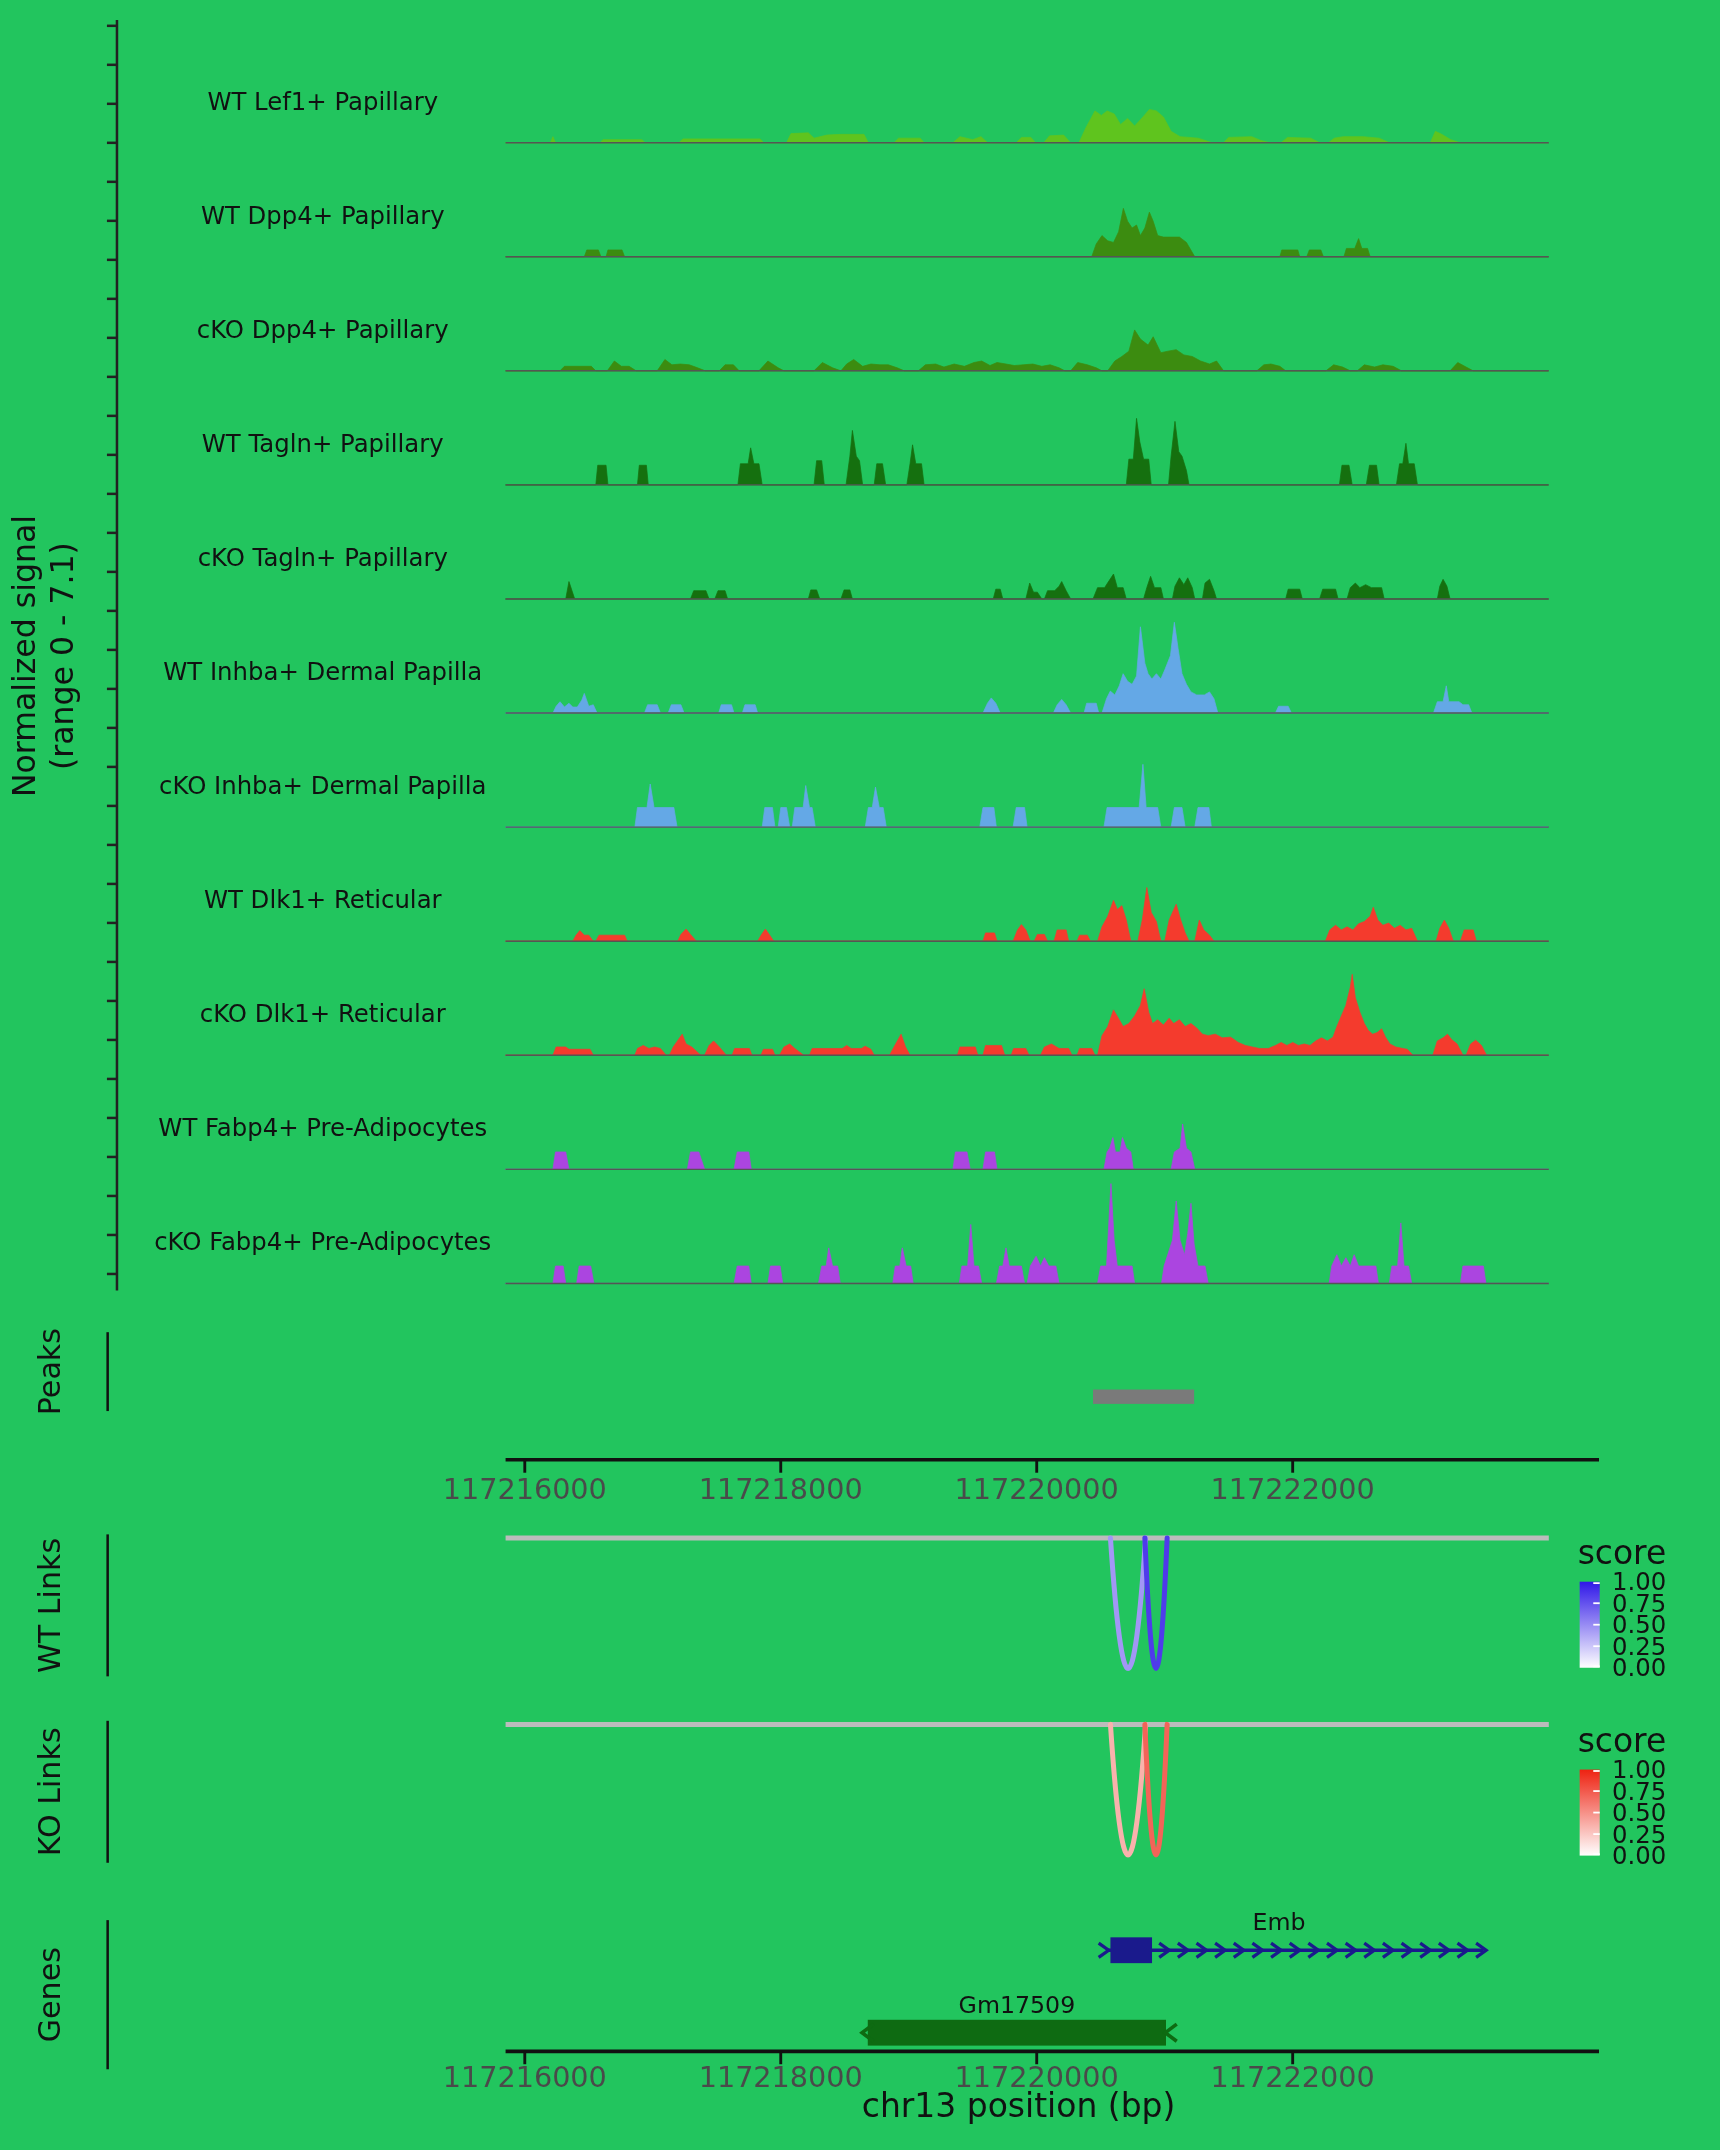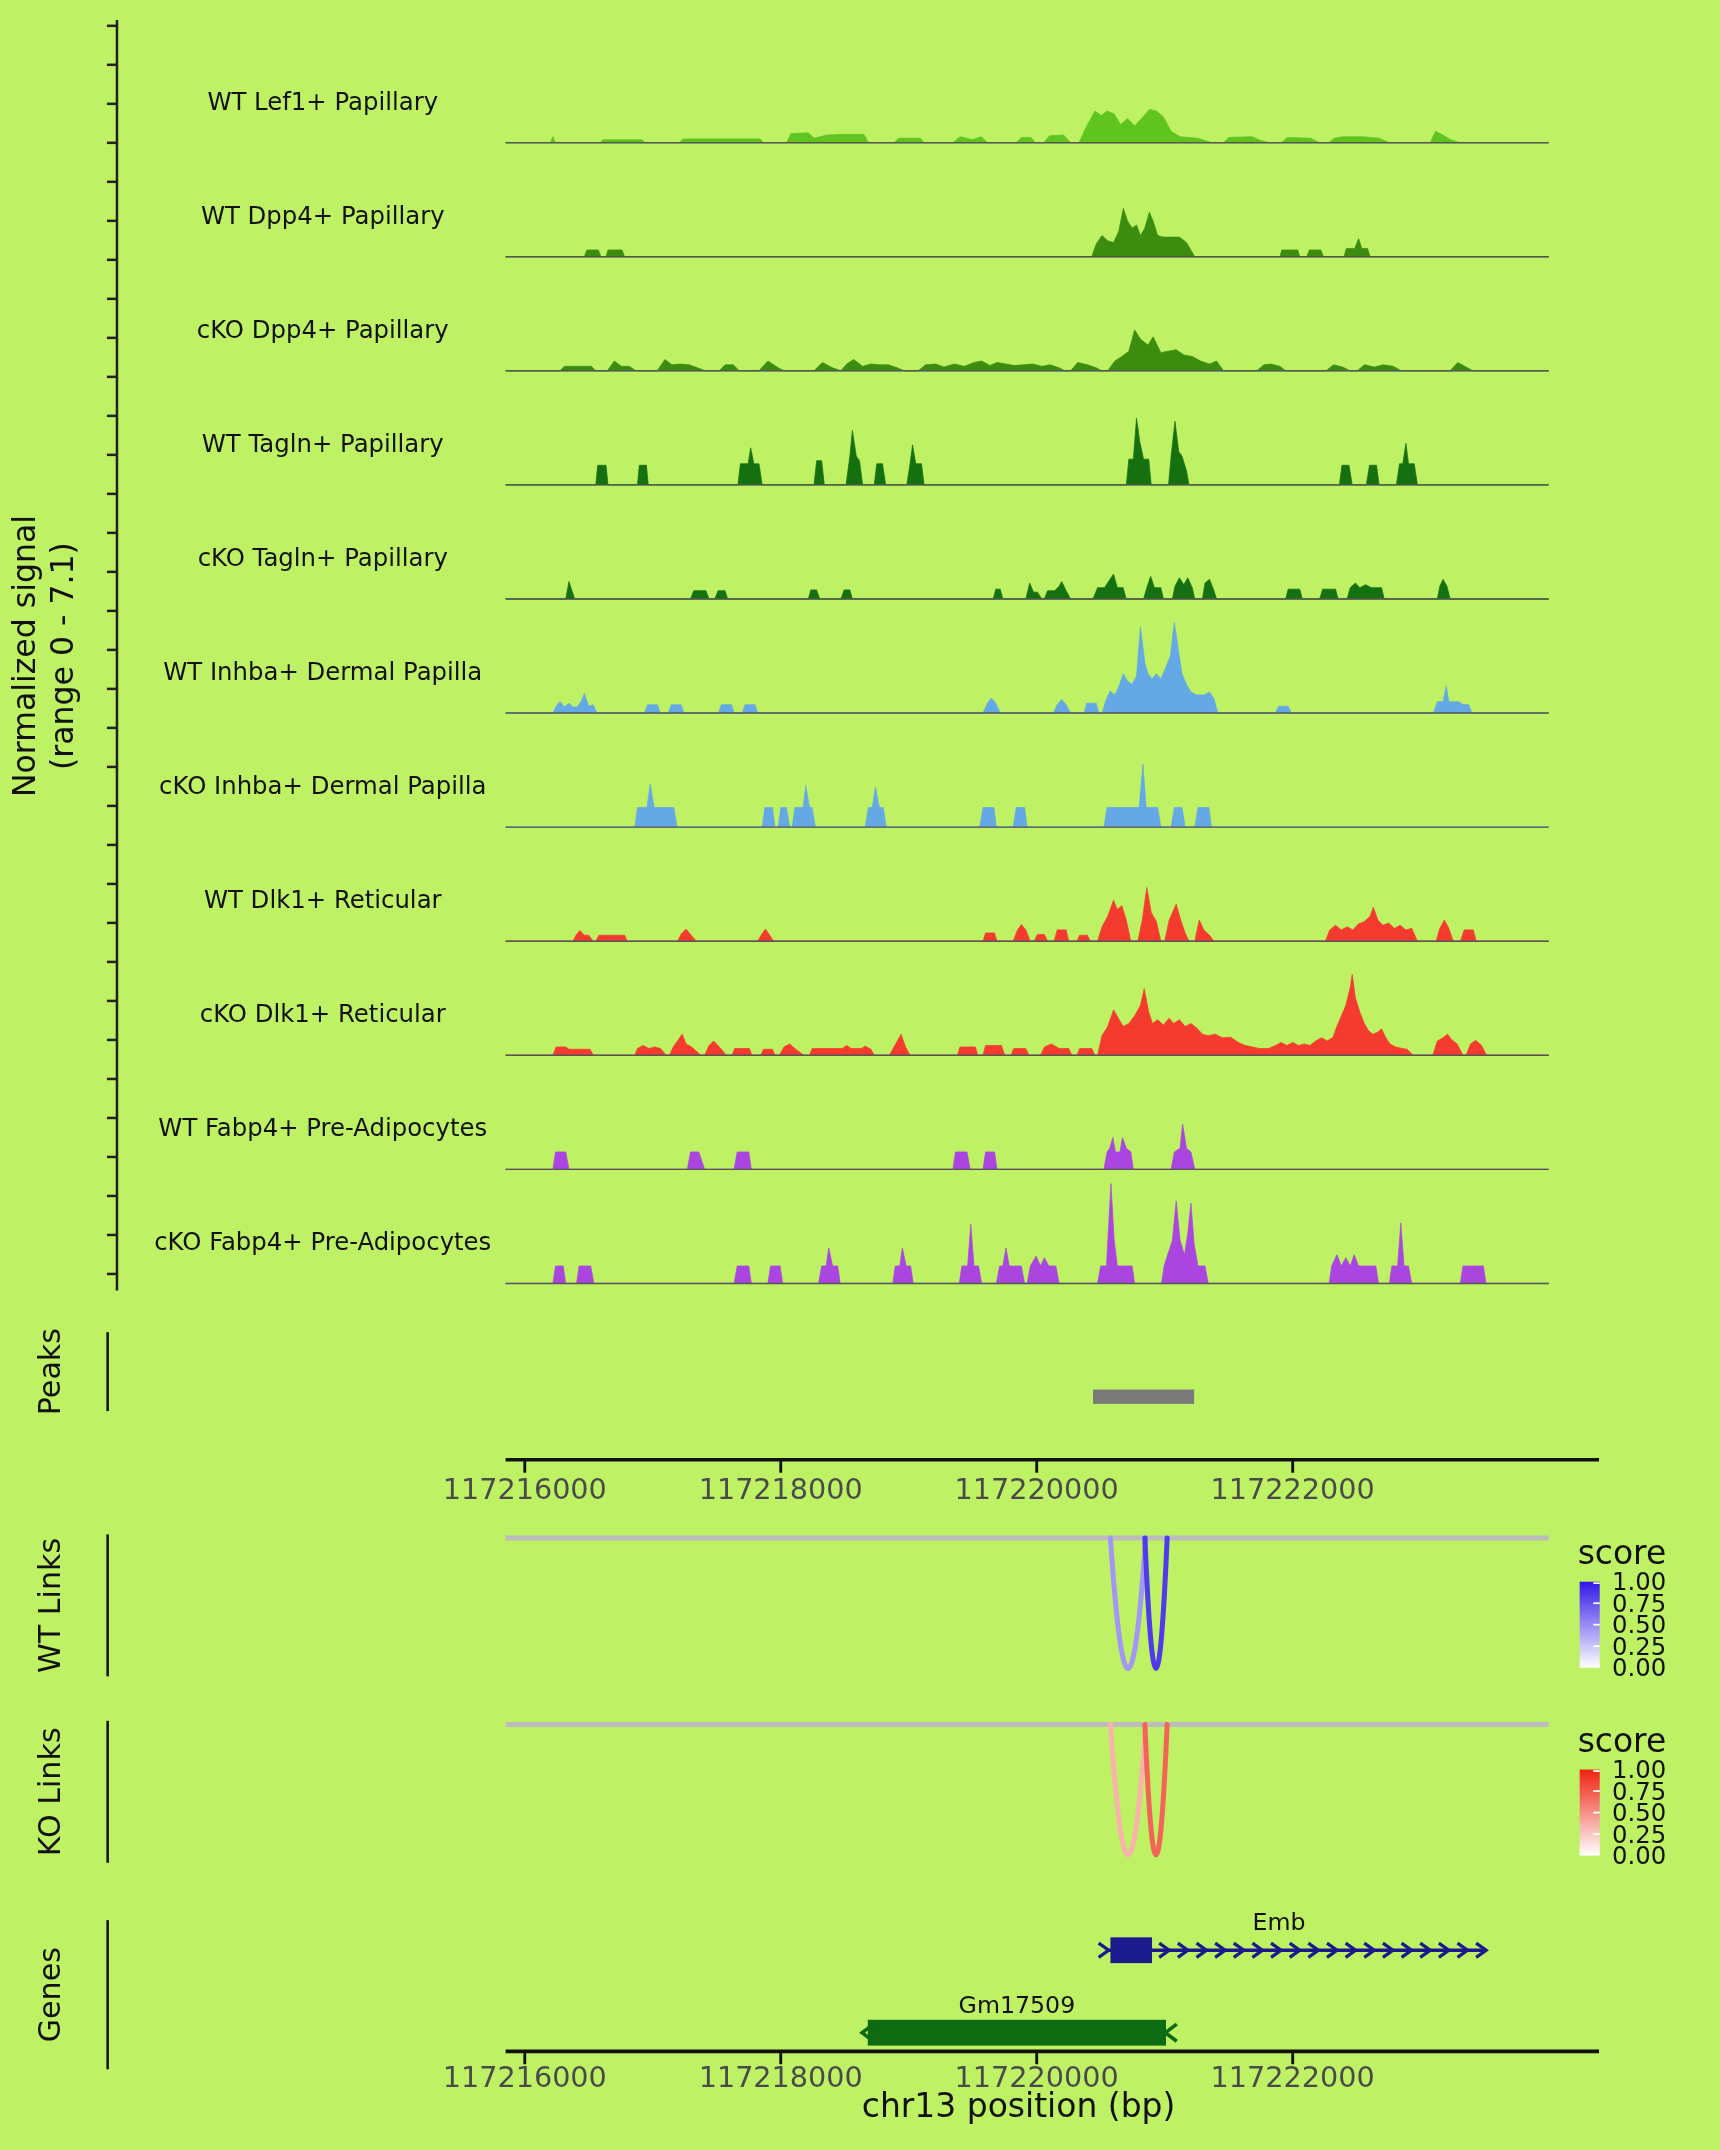--- a/index.html
+++ b/index.html
@@ -1,16 +1,16 @@
 <!DOCTYPE html>
 <html style="font-size:11.5px"><head>
 <meta charset="utf-8">
 <style>
   html,body{margin:0;padding:0;background:#ffffff;}
-  .canvas{position:relative;width:1721px;height:2151px;background:#bef264;
+  .canvas{position:relative;width:1721px;height:2151px;background:#22c55e;
           font-family:"DejaVu Sans","Liberation Sans",sans-serif;overflow:hidden;}
   svg{position:absolute;left:0;top:0;}
   text{font-family:"DejaVu Sans","Liberation Sans",sans-serif;}
 </style>
 </head>
 <body>
 
 <div class="canvas">
   <svg id="fig" width="1721" height="2151" viewBox="0 0 2400 3000">
       <defs>

